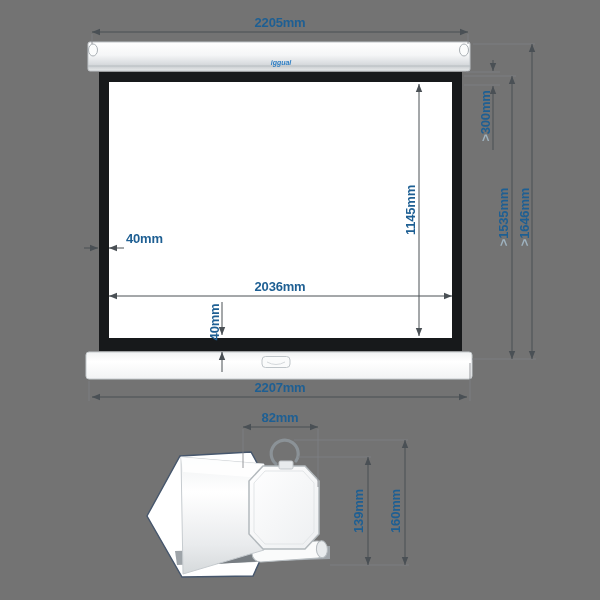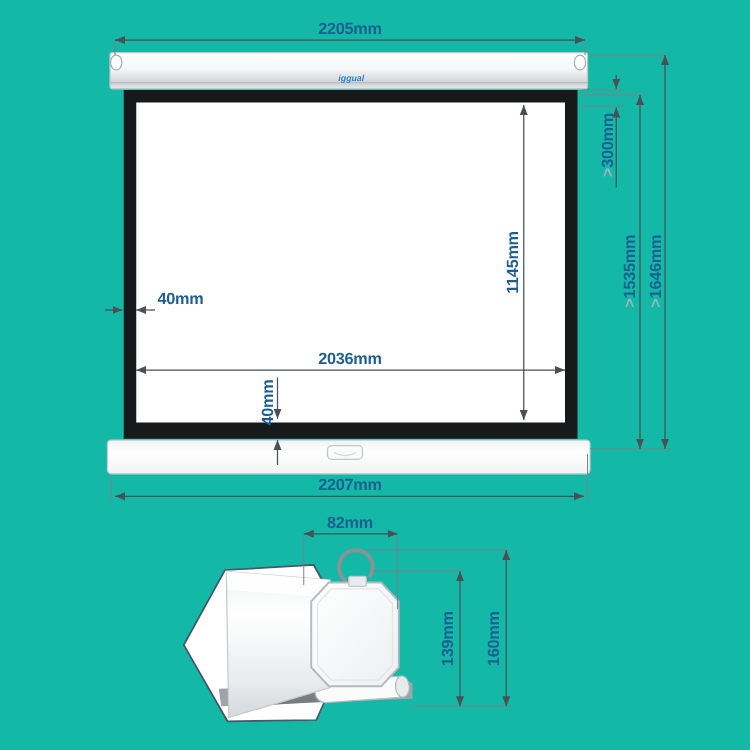--- a/index.html
+++ b/index.html
@@ -1,16 +1,16 @@
 <!DOCTYPE html>
 <html><head>
 <meta charset="utf-8">
 <style>
   html,body{margin:0;padding:0;background:#ffffff;}
-  .stage{position:relative;width:600px;height:600px;background:#14b8a6;overflow:hidden;
+  .stage{position:relative;width:600px;height:600px;background:#737373;overflow:hidden;
          font-family:"Liberation Sans", sans-serif;}
   svg{position:absolute;left:0;top:0;}
   text{font-family:"Liberation Sans", sans-serif;font-weight:bold;fill:#1e5f93;
        font-size:13px;letter-spacing:-0.2px;}
   .logo-text{font-size:7px;font-style:italic;fill:#2f7fc4;letter-spacing:0;}
   .dimline{stroke:#4a5055;stroke-width:1;fill:none;}
   .extline{stroke:#7d8287;stroke-width:0.8;fill:none;}
   .chev{fill:#9fb3c0;}
 </style>
 </head>

